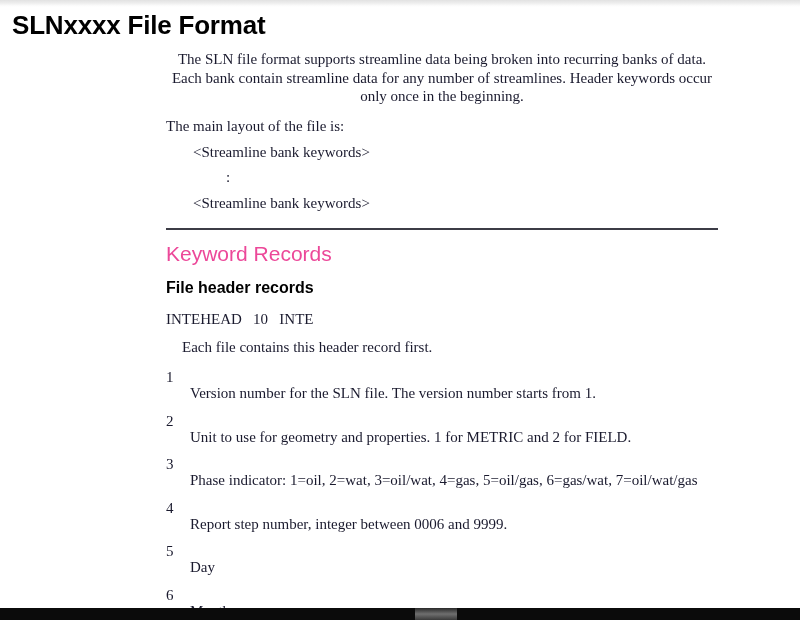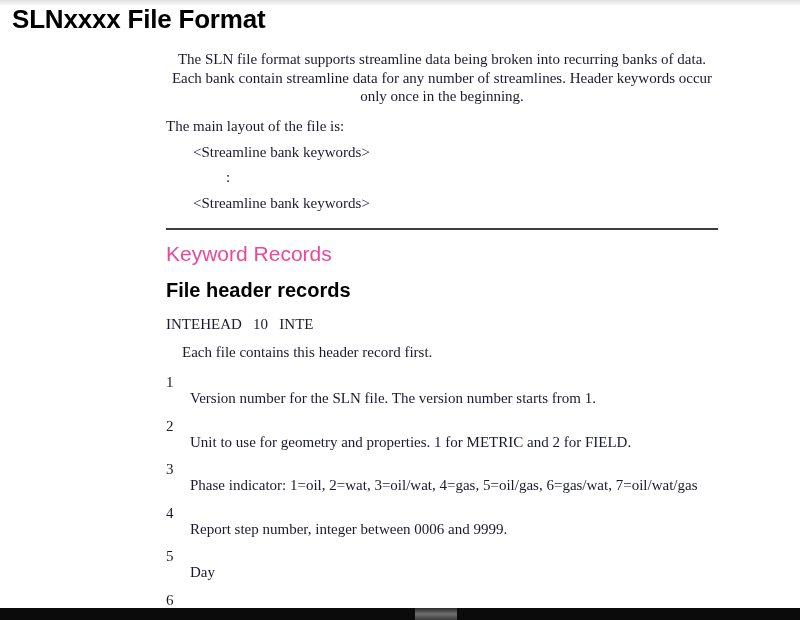--- a/index.html
+++ b/index.html
@@ -37,21 +37,21 @@
 
   h1.doc-title {
     font-family: "Liberation Sans", sans-serif;
     font-size: 26px;
     font-weight: bold;
     color: #000000;
     margin: 0;
     padding: 0;
     position: absolute;
     left: 12px;
-    top: 4px;
+    top: 10px;
     letter-spacing: -0.2px;
   }
 
   .content {
     position: absolute;
     left: 166px;
     top: 50px;
     width: 552px;
   }
 
@@ -95,21 +95,21 @@
   h2.section-heading {
     font-family: "Liberation Sans", sans-serif;
     font-size: 21px;
     font-weight: normal;
     color: #ec4899;
     margin: 0 0 13px 0;
   }
 
   h3.sub-heading {
     font-family: "Liberation Sans", sans-serif;
-    font-size: 20px;
+    font-size: 16px;
     font-weight: bold;
     color: #000000;
     margin: 0 0 13px 0;
   }
 
   p.keyword-record {
     font-size: 15px;
     line-height: 18px;
     margin: 0 0 10px 0;
     white-space: pre;

